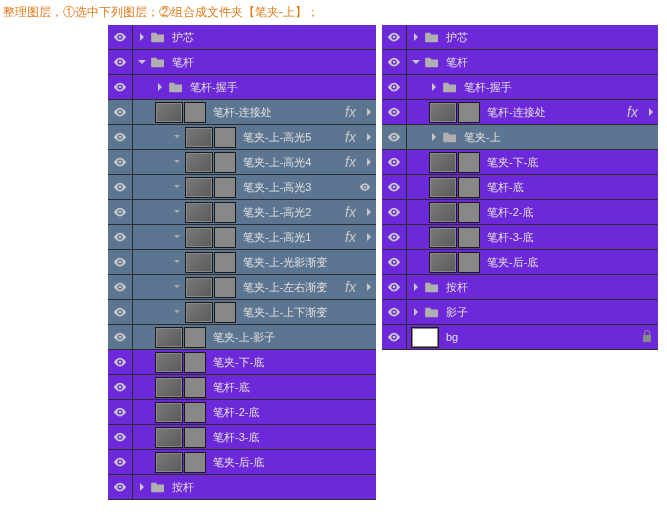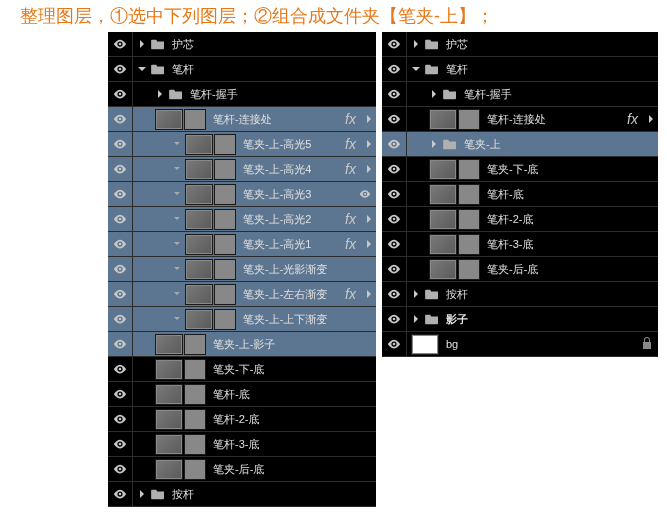--- a/index.html
+++ b/index.html
@@ -1,20 +1,20 @@
 <!DOCTYPE html>
 <html><head>
 <meta charset="utf-8">
 <style>
 body{margin:0;background:#fff;font-family:"Microsoft YaHei",Arial,sans-serif;font-size:11px;width:667px;height:520px}
-.instruction{color:#e67817;font-size:18px;padding:4px 20px}
+.instruction{color:#e67817;font-size:12px;padding:4px 3px}
 .panels{display:flex;gap:6px;padding-left:108px}
 .panel{background:#3f3f3f;width:268px}
 .panel.right{width:276px;align-self:flex-start}
-.row{display:flex;align-items:center;height:24px;border-bottom:1px solid #2c2c2c;background:#000000;position:relative}
+.row{display:flex;align-items:center;height:24px;border-bottom:1px solid #2c2c2c;background:#6d28d9;position:relative}
 .row.sel{background:#5c7590}
 .eye{width:24px;display:flex;justify-content:center;align-items:center;color:#c8c8c8}
 .eye svg{width:14px;height:14px}
 .sep{width:1px;height:24px;background:#2c2c2c}
 .content{display:flex;align-items:center;flex:1;padding-left:2px;gap:4px}
 .arrow{width:10px;height:10px;display:flex;align-items:center;justify-content:center;color:#c8c8c8}
 .arrow svg{width:8px;height:8px}
 .folder{width:14px;height:14px;display:flex;align-items:center;justify-content:center;color:#b0b0b0}
 .folder svg{width:14px;height:12px}
 .thumb{width:26px;height:19px;background:linear-gradient(135deg,#7a7a7a,#5a5a5a);border:1px solid #1a1a1a;box-shadow:0 0 0 1px #888 inset}
@@ -587,21 +587,21 @@
         </div>
       </div>
       <div class="row">
         <div class="eye">
           <svg viewBox="0 0 16 16" fill="currentColor">
             <path d="M8 3C4 3 1 8 1 8s3 5 7 5 7-5 7-5-3-5-7-5zm0 8a3 3 0 110-6 3 3 0 010 6z"></path>
             <circle cx="8" cy="8" r="1.5"></circle>
           </svg>
         </div>
         <div class="sep"></div>
-        <div class="content" style="padding-left: 4px; font-weight: bold;">
+        <div class="content" style="padding-left: 4px;">
           <div class="arrow">
             <svg viewBox="0 0 8 8" fill="currentColor">
               <path d="M2 0l4 4-4 4z"></path>
             </svg>
           </div>
           <div class="folder">
             <svg viewBox="0 0 16 14" fill="currentColor">
               <path d="M1 2h5l1 2h8v8a1 1 0 01-1 1H1a1 1 0 01-1-1V3a1 1 0 011-1z"></path>
             </svg>
           </div>

